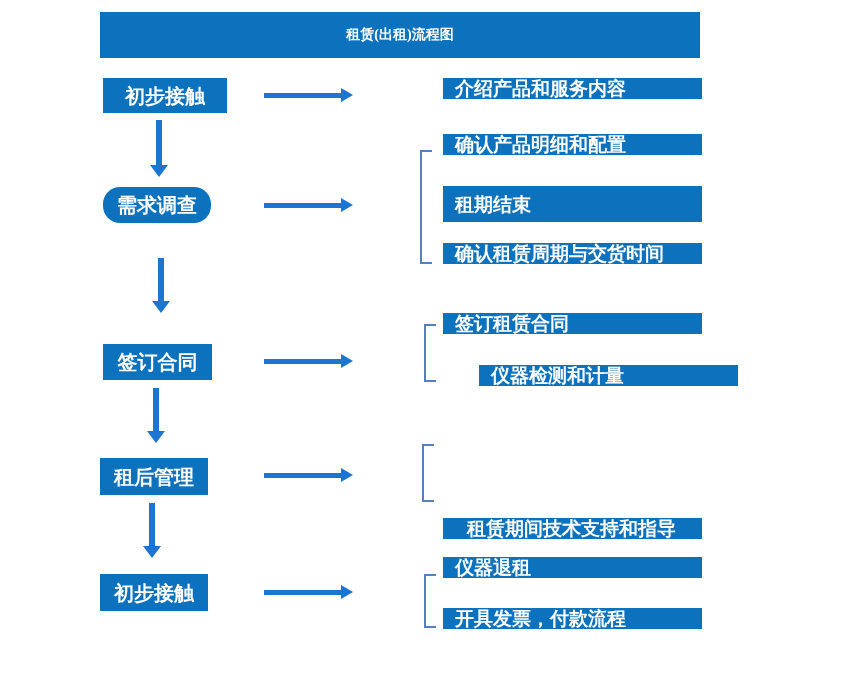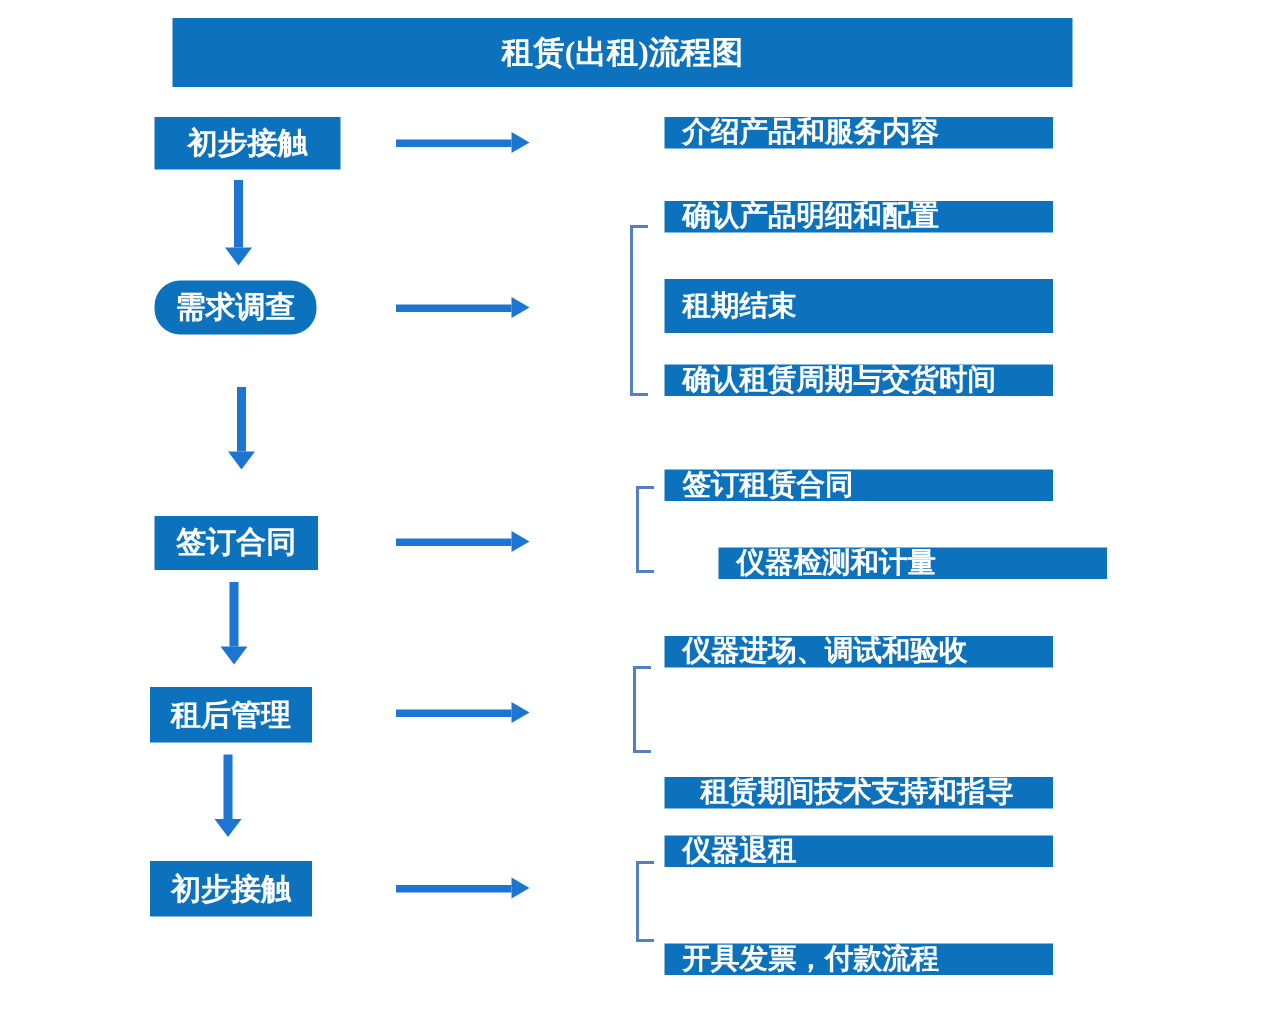--- a/index.html
+++ b/index.html
@@ -16,23 +16,22 @@
     background: #0d72bd;
     color: #ffffff;
     font-weight: bold;
     display: flex;
     align-items: center;
     box-sizing: border-box;
     line-height: 1;
   }
   .title-bar {
     left: 100px; top: 12px; width: 600px; height: 46px;
-    font-size: 21px;
+    font-size: 14px;
     justify-content: center;
-    margin-left: 15px;
   }
   .lbox {
     justify-content: center;
     font-size: 20px;
   }
   .rbox {
     left: 443px; width: 259px; height: 21px;
     padding-left: 12px;
     font-size: 19px;
     justify-content: flex-start;
@@ -131,18 +130,17 @@
   <div class="bracket" style="left:424px; top:324px; height:58px;"></div>
   <div class="bracket" style="left:422px; top:444px; height:58px;"></div>
   <div class="bracket" style="left:424px; top:574px; height:54px;"></div>
 
   <div class="box rbox" style="top:78px;">介绍产品和服务内容</div>
   <div class="box rbox" style="top:134px;">确认产品明细和配置</div>
   <div class="box rbox" style="top:186px; height:36px;">租期结束</div>
   <div class="box rbox" style="top:243px;">确认租赁周期与交货时间</div>
   <div class="box rbox" style="top:313px;">签订租赁合同</div>
   <div class="box rbox" style="top:365px;margin-left:36px;">仪器检测和计量</div>
-  <div class="box rbox" style="top:424px;">仪器进场、调试和验收</div>
   <div class="box rbox" style="top:518px;padding-left:24px;">租赁期间技术支持和指导</div>
   <div class="box rbox" style="top:557px;">仪器退租</div>
-  <div class="box rbox" style="top:629px;">开具发票，付款流程</div>
+  <div class="box rbox" style="top:608px;">开具发票，付款流程</div>
 
 </div>
 
 </body></html>

